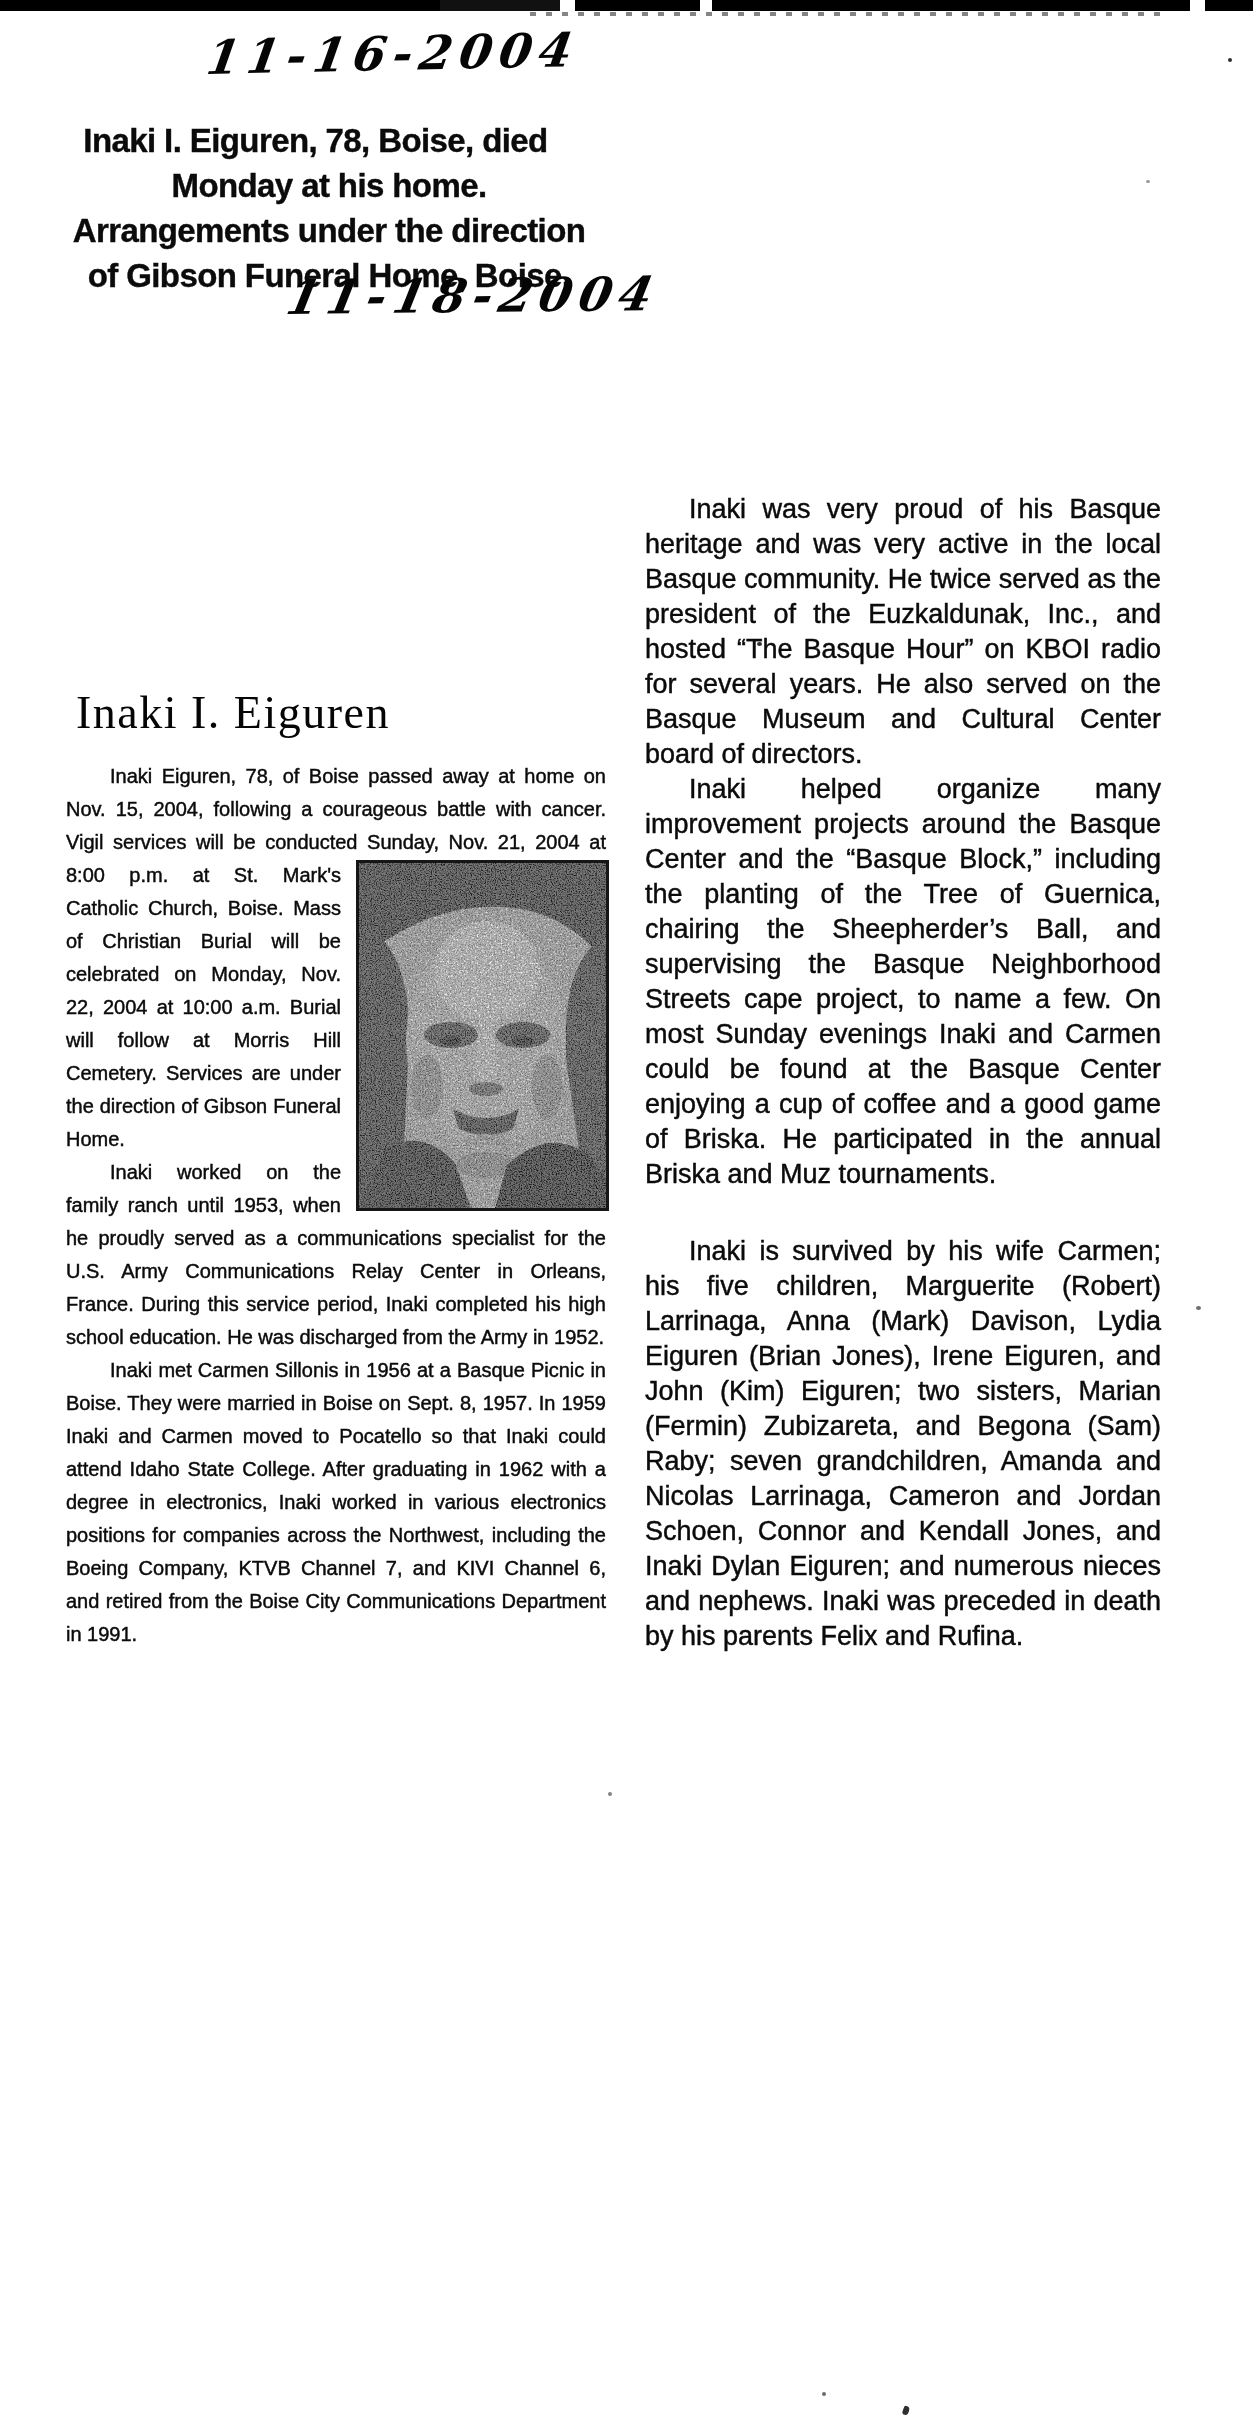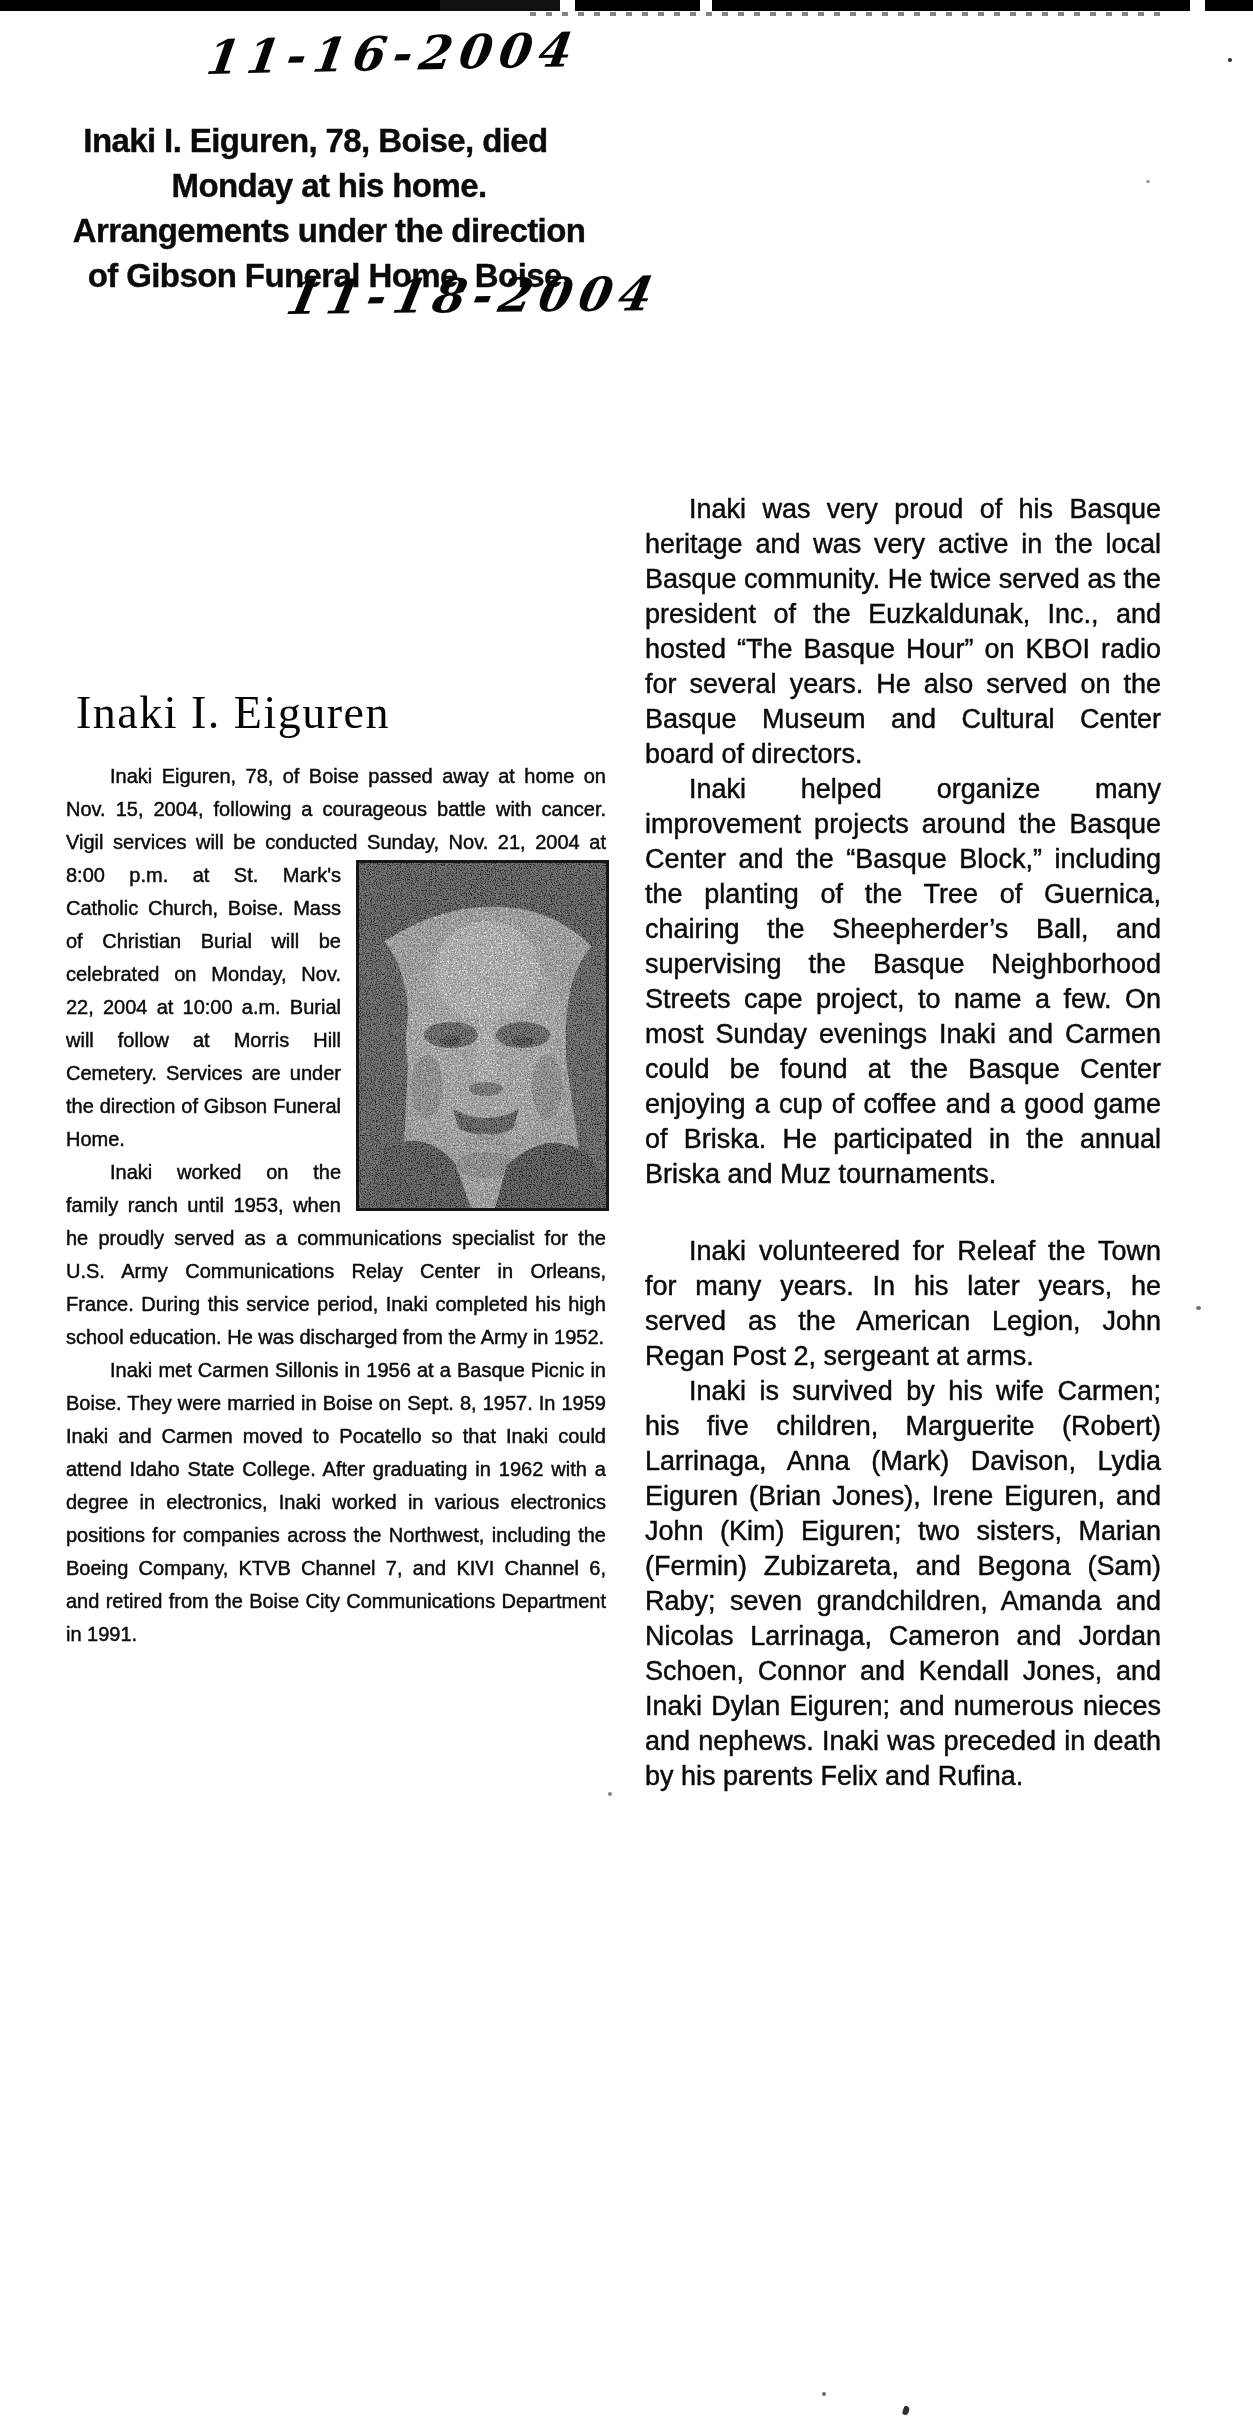--- a/index.html
+++ b/index.html
@@ -152,21 +152,20 @@
         <p>Inaki met Carmen Sillonis in 1956 at a Basque Picnic in Boise. They were married in Boise on Sept. 8, 1957. In 1959 Inaki and Carmen moved to Pocatello so that Inaki could attend Idaho State College. After graduating in 1962 with a degree in electronics, Inaki worked in various electronics positions for companies across the Northwest, including the Boeing Company, KTVB Channel 7, and KIVI Channel 6, and retired from the Boise City Communications Department in 1991.</p>
       </div>
   </div>
 
   <div class="col right-col">
     <div class="pgroup">
         <p>Inaki was very proud of his Basque heritage and was very active in the local Basque community. He twice served as the president of the Euzkaldunak, Inc., and hosted “The Basque Hour” on KBOI radio for several years. He also served on the Basque Museum and Cultural Center board of directors.</p>
         <p>Inaki helped organize many improvement projects around the Basque Center and the “Basque Block,” including the planting of the Tree of Guernica, chairing the Sheepherder’s Ball, and supervising the Basque Neighborhood Streets cape project, to name a few. On most Sunday evenings Inaki and Carmen could be found at the Basque Center enjoying a cup of coffee and a good game of Briska. He participated in the annual Briska and Muz tournaments.</p>
       </div>
     <div class="pgroup group2">
-        <p>Inaki volunteered for Releaf the Town for many years. In his later years, he served as the American Legion, John Regan Post 2, sergeant at arms.</p>
         <p>Inaki is survived by his wife Carmen; his five children, Marguerite (Robert) Larrinaga, Anna (Mark) Davison, Lydia Eiguren (Brian Jones), Irene Eiguren, and John (Kim) Eiguren; two sisters, Marian (Fermin) Zubizareta, and Begona (Sam) Raby; seven grandchildren, Amanda and Nicolas Larrinaga, Cameron and Jordan Schoen, Connor and Kendall Jones, and Inaki Dylan Eiguren; and numerous nieces and nephews. Inaki was preceded in death by his parents Felix and Rufina.</p>
       </div>
   </div>
 
   <div class="speck sp1"></div>
   <div class="speck sp2"></div>
   <div class="speck sp3"></div>
   <div class="speck sp4"></div>
   <div class="speck sp5"></div>
   <div class="speck sp6"></div>

